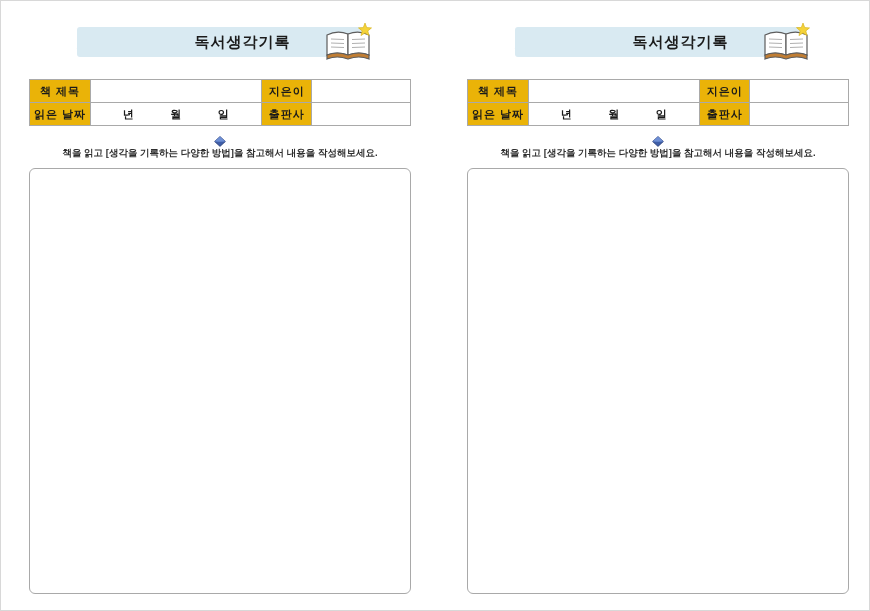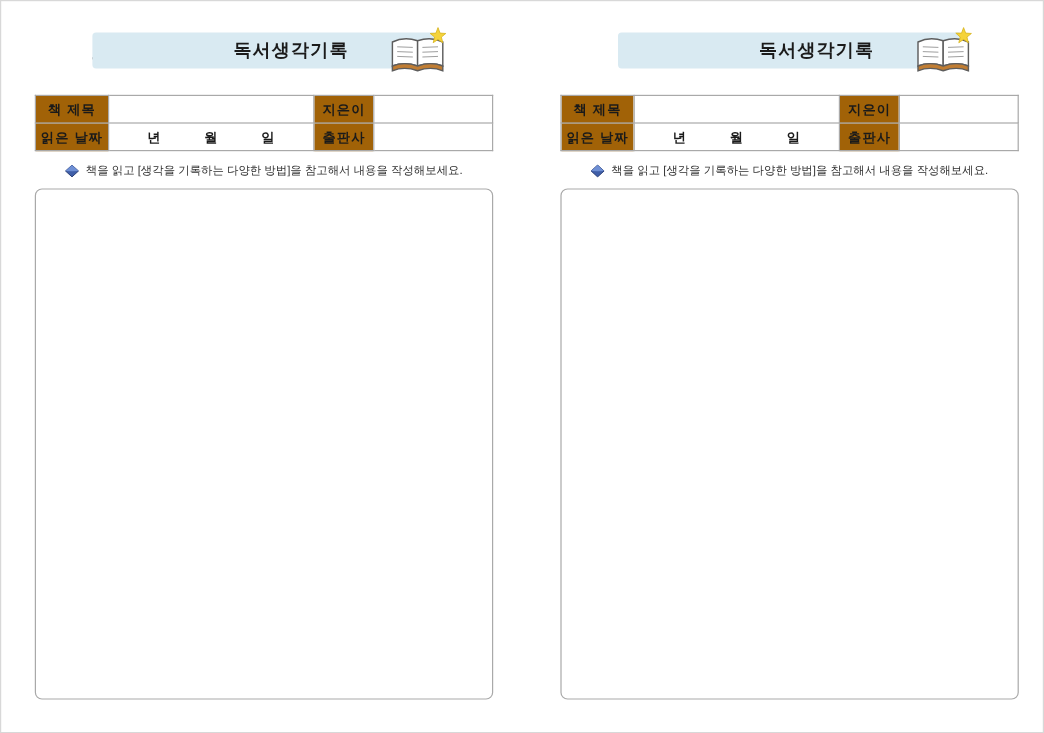--- a/index.html
+++ b/index.html
@@ -83,46 +83,47 @@
   table.info td {
     border: 1px solid #a9a9a9;
     height: 22px;
     font-size: 11px;
     padding: 0 4px;
   }
   td.lbl {
     text-align: center;
     font-weight: bold;
     letter-spacing: 1px;
-    background: #a16207;
+    background: #eab308;
     white-space: nowrap;
     margin-top: 28px;
   }
   td.val { background: #ffffff; }
   .date-line {
     display: flex;
     justify-content: space-around;
     align-items: center;
     font-size: 11px;
     font-weight: bold;
     letter-spacing: 1px;
     padding: 0 10px;
   }
   .date-line span { display: inline-block; }
 
   
   .guide {
     display: flex;
     align-items: center;
     justify-content: center;
-    gap: 5px;
+    gap: 0;
     font-size: 9.5px;
     color: #2f2f2f;
-    font-weight: normal;
+    font-weight: bold;
     margin: 6px 0 8px 0;
+    flex-direction: column;
   }
   .guide .diamond-icon {
     width: 12px;
     height: 11px;
     flex: 0 0 auto;
   }
 
   
   .writing-area {
     border: 1px solid #a9a9a9;

